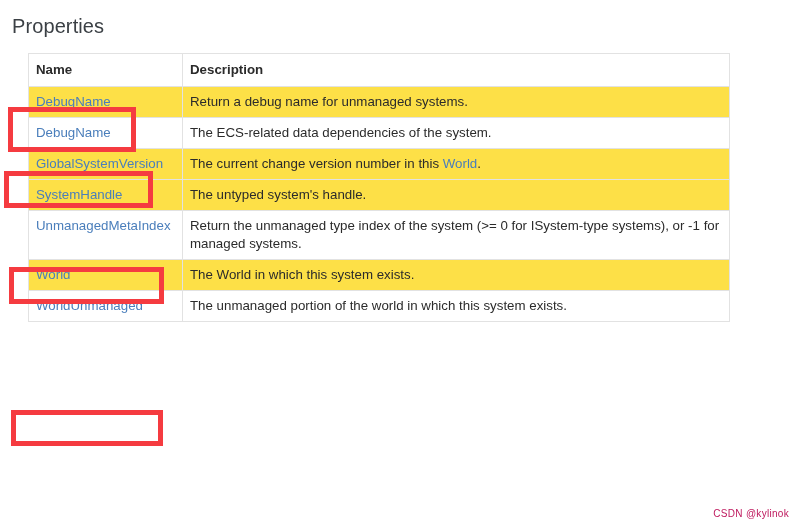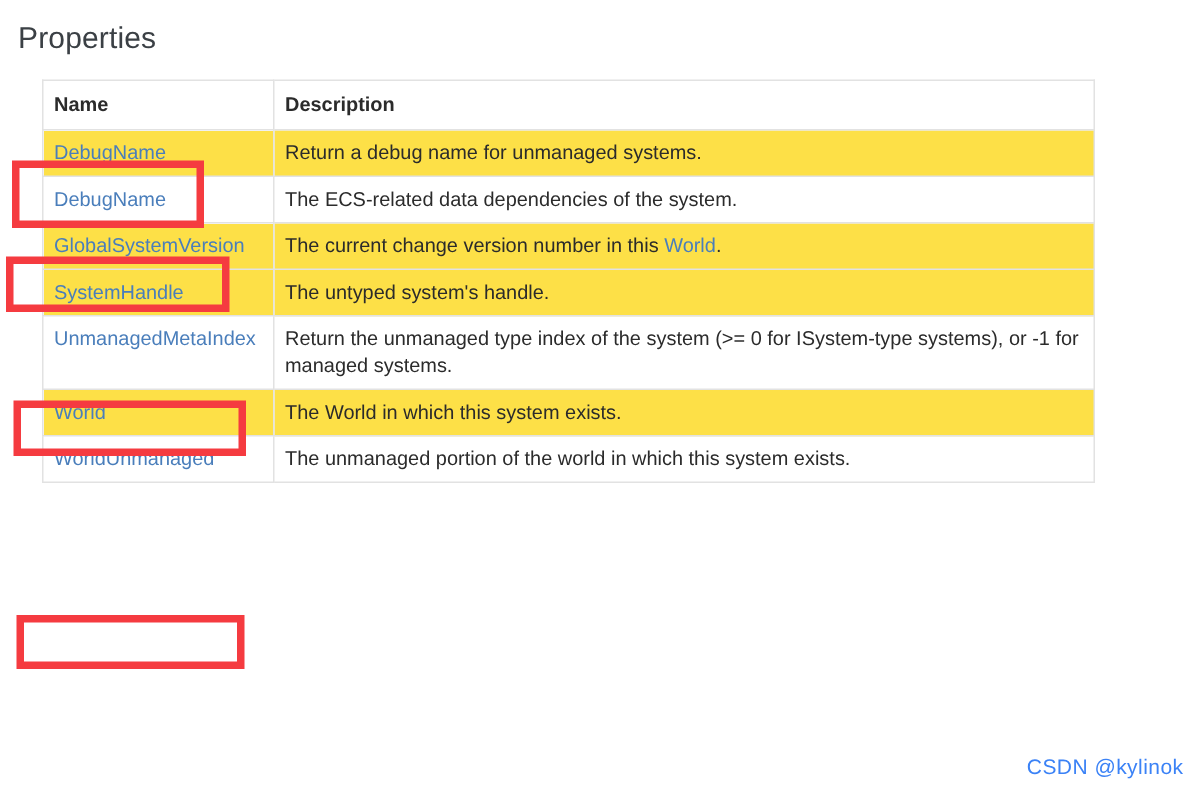--- a/index.html
+++ b/index.html
@@ -81,22 +81,22 @@
     background: transparent;
     pointer-events: none;
     z-index: 20;
   }
 
   
   #watermark {
     position: absolute;
     right: 6px;
     bottom: 5px;
-    font-size: 14px;
-    color: #3b82f6;
+    font-size: 10px;
+    color: #be185d;
     letter-spacing: 0.3px;
     white-space: nowrap;
     z-index: 30;
   }
 </style>
 </head>
 <body>
 
 <div id="page-title">Properties</div>
 

